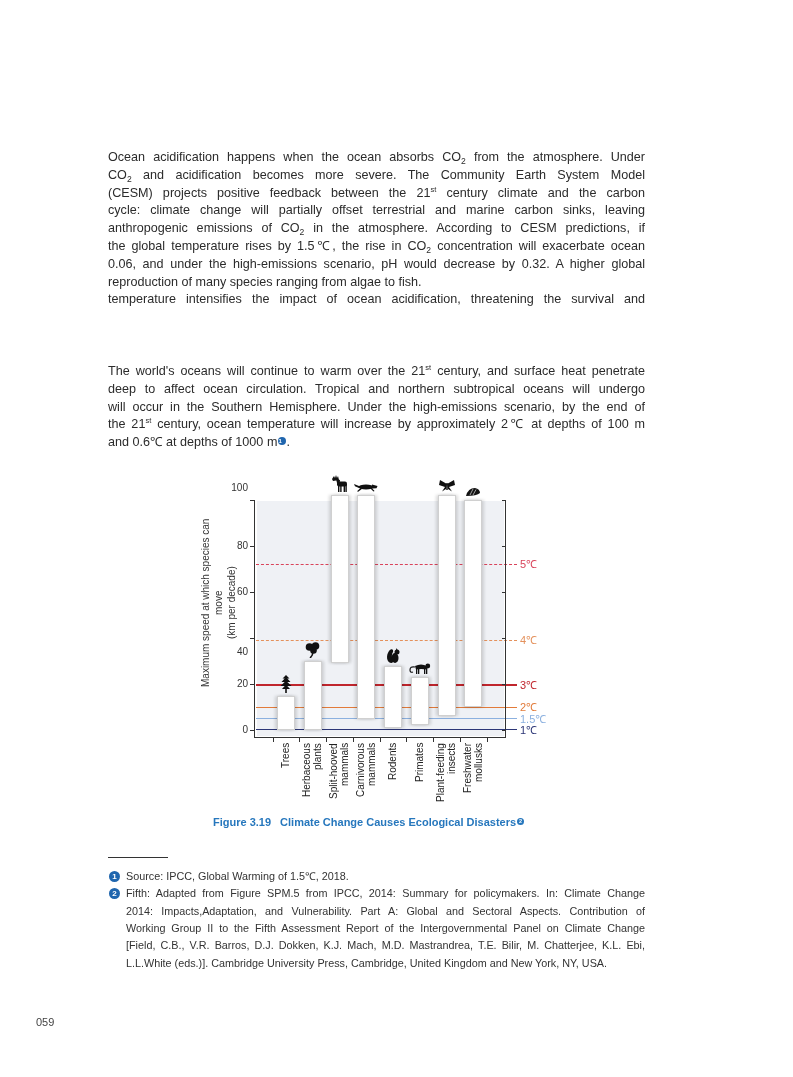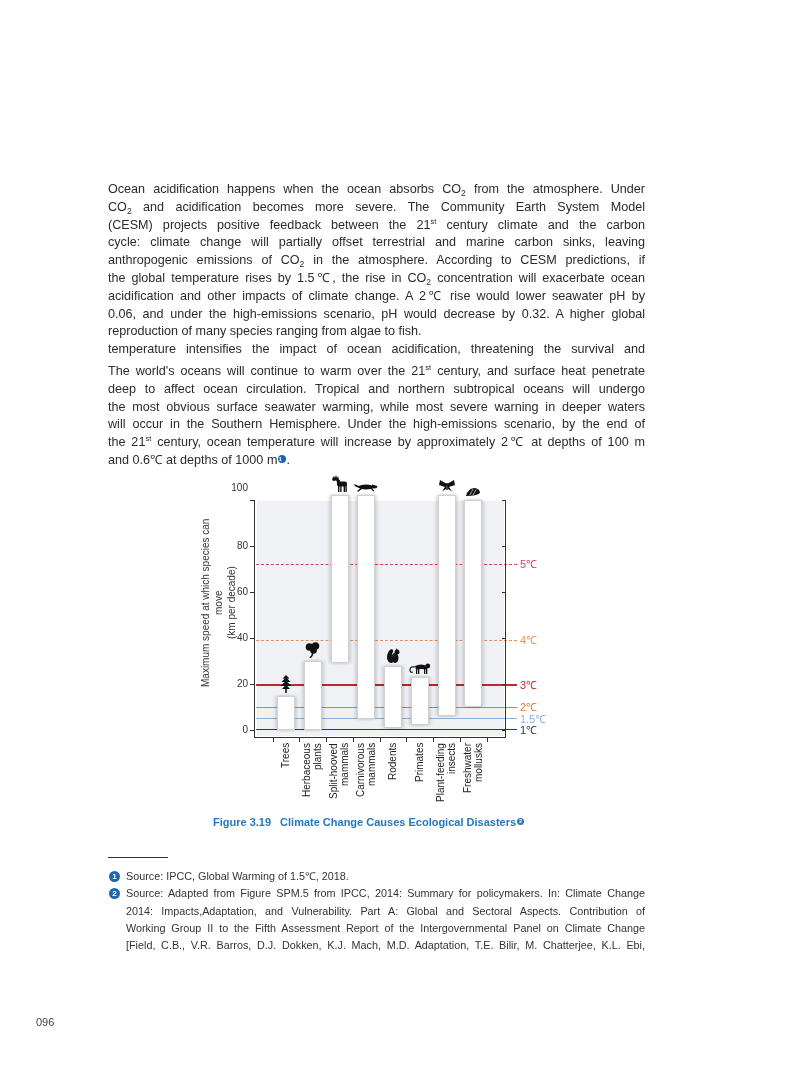--- a/index.html
+++ b/index.html
@@ -35,36 +35,34 @@
   .fn { position: relative; padding-left: 18px; }
   .fn .line { height: 17.35px; }
   .fn-badge { position: absolute; left: 1px; top: 3px; width: 11px; height: 11px; border-radius: 50%; background: #2066ae; color: #fff; font-size: 8px; line-height: 11px; text-align: center; font-weight: bold; }
   .page-num { position: absolute; left: 36px; top: 1016px; font-size: 11px; line-height: 13px; color: #444; font-family: "Liberation Sans", sans-serif; }
 </style>
 </head>
 <body>
 
 <div id="page">
 
-  <div class="para" id="para-0" style="top:149px;margin-top:32px;">
+  <div class="para" id="para-0" style="top:149px;">
       <div class="line">Ocean acidification happens when the ocean absorbs CO<sub>2</sub> from the atmosphere. Under</div>
       <div class="line">CO<sub>2</sub> and acidification becomes more severe. The Community Earth System Model</div>
       <div class="line">(CESM) projects positive feedback between the 21<sup>st</sup> century climate and the carbon</div>
       <div class="line">cycle: climate change will partially offset terrestrial and marine carbon sinks, leaving</div>
       <div class="line">anthropogenic emissions of CO<sub>2</sub> in the atmosphere. According to CESM predictions, if</div>
       <div class="line">the global temperature rises by 1.5℃, the rise in CO<sub>2</sub> concentration will exacerbate ocean</div>
-      <div class="line">acidification and other impacts of climate change. A 2℃ rise would lower seawater pH by</div>
       <div class="line">0.06, and under the high-emissions scenario, pH would decrease by 0.32. A higher global</div>
       <div class="line last">reproduction of many species ranging from algae to fish.</div>
       <div class="line">temperature intensifies the impact of ocean acidification, threatening the survival and</div>
     </div>
   <div class="para" id="para-1" style="top:363px;">
       <div class="line">The world's oceans will continue to warm over the 21<sup>st</sup> century, and surface heat penetrate</div>
       <div class="line">deep to affect ocean circulation. Tropical and northern subtropical oceans will undergo</div>
-      <div class="line">the most obvious surface seawater warming, while most severe warning in deeper waters</div>
       <div class="line">will occur in the Southern Hemisphere. Under the high-emissions scenario, by the end of</div>
       <div class="line">the 21<sup>st</sup> century, ocean temperature will increase by approximately 2℃ at depths of 100 m</div>
       <div class="line last">and 0.6℃ at depths of 1000 m<span class="note-ref">1</span>.</div>
     </div>
 
   <div id="chart">
     <div class="plot-bg"></div>
     <div class="y-title">
       <div class="y-title-inner"><span>Maximum speed at which species can move</span><br><span>(km per decade)</span></div>
     </div>
@@ -160,21 +158,21 @@
         <div class="axis" style="left: 64px; top: 267px; width: 252px; height: 1px;"></div>
         <div class="axis" style="left: 315px; top: 30px; width: 1px; height: 238px;"></div>
         <div class="tick" style="left: 60px; top: 260px; width: 4px; height: 1px;"></div>
         <div class="tick" style="left: 312px; top: 260px; width: 4px; height: 1px;"></div>
         <div class="ytick-label" style="top: 254px;">0</div>
         <div class="tick" style="left: 60px; top: 214px; width: 4px; height: 1px;"></div>
         <div class="tick" style="left: 312px; top: 214px; width: 4px; height: 1px;"></div>
         <div class="ytick-label" style="top: 208px;">20</div>
         <div class="tick" style="left: 60px; top: 168px; width: 4px; height: 1px;"></div>
         <div class="tick" style="left: 312px; top: 168px; width: 4px; height: 1px;"></div>
-        <div class="ytick-label" style="top: 162px;">40</div>
+        <div class="ytick-label" style="top: 176px;">40</div>
         <div class="tick" style="left: 60px; top: 122px; width: 4px; height: 1px;"></div>
         <div class="tick" style="left: 312px; top: 122px; width: 4px; height: 1px;"></div>
         <div class="ytick-label" style="top: 116px;">60</div>
         <div class="tick" style="left: 60px; top: 76px; width: 4px; height: 1px;"></div>
         <div class="tick" style="left: 312px; top: 76px; width: 4px; height: 1px;"></div>
         <div class="ytick-label" style="top: 70px;">80</div>
         <div class="tick" style="left: 60px; top: 30px; width: 4px; height: 1px;"></div>
         <div class="tick" style="left: 312px; top: 30px; width: 4px; height: 1px;"></div>
         <div class="ytick-label" style="top: 12px;">100</div>
         <div class="tick" style="left: 82.625px; top: 267px; width: 1px; height: 5px;"></div>
@@ -220,21 +218,22 @@
   </div>
 
   <div class="fn-rule"></div>
   <div class="footnotes" id="footnotes">
       <div class="fn">
         <span class="fn-badge">1</span>
         <div class="line last">Source: IPCC, Global Warming of 1.5℃, 2018.</div>
       </div>
       <div class="fn">
         <span class="fn-badge">2</span>
-        <div class="line">Source: Adapted from Figure SPM.5 from IPCC, 2014: Summary for policymakers. In: Climate Change</div>
+        <div class="line">Fifth: Adapted from Figure SPM.5 from IPCC, 2014: Summary for policymakers. In: Climate Change</div>
         <div class="line">2014: Impacts,Adaptation, and Vulnerability. Part A: Global and Sectoral Aspects. Contribution of</div>
         <div class="line">Working Group II to the Fifth Assessment Report of the Intergovernmental Panel on Climate Change</div>
-        <div class="line">[Field, C.B., V.R. Barros, D.J. Dokken, K.J. Mach, M.D. Adaptation, T.E. Bilir, M. Chatterjee, K.L. Ebi,</div>
-      </div>
-    </div>
-
-  <div class="page-num">096</div>
+        <div class="line">[Field, C.B., V.R. Barros, D.J. Dokken, K.J. Mach, M.D. Mastrandrea, T.E. Bilir, M. Chatterjee, K.L. Ebi,</div>
+        <div class="line last">L.L.White (eds.)]. Cambridge University Press, Cambridge, United Kingdom and New York, NY, USA.</div>
+      </div>
+    </div>
+
+  <div class="page-num">059</div>
 </div>
 
 </body></html>

